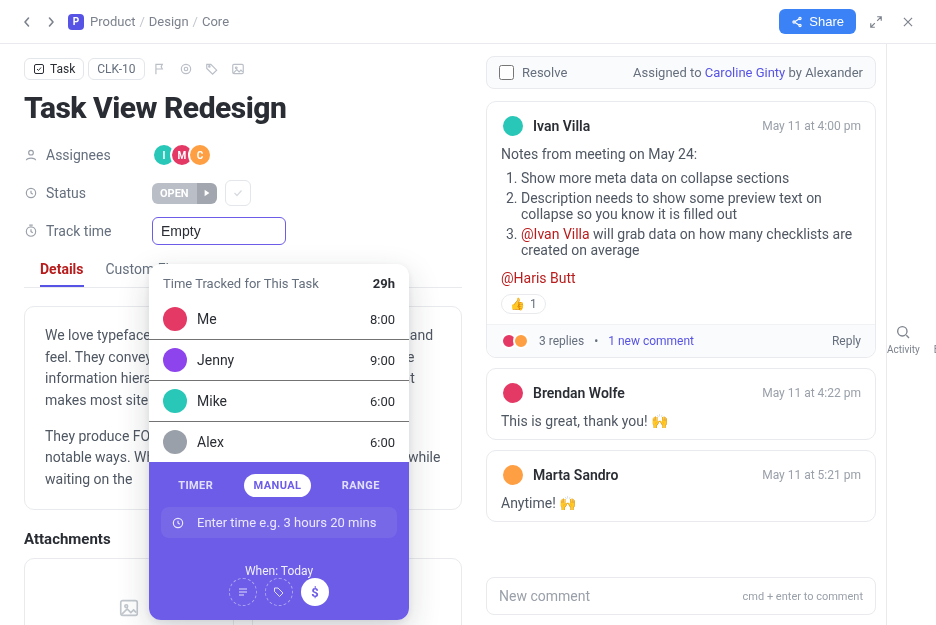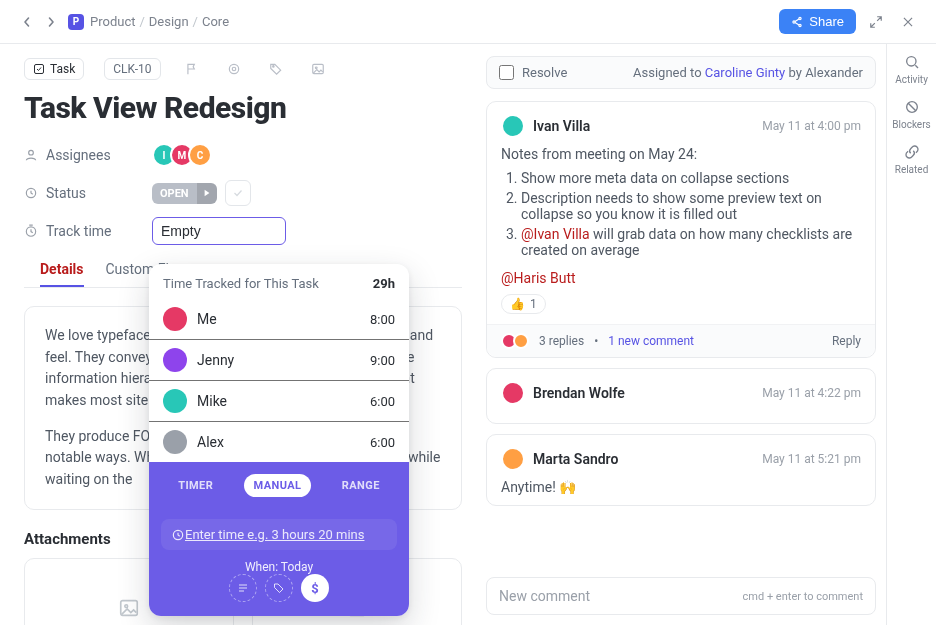--- a/index.html
+++ b/index.html
@@ -41,26 +41,26 @@
     color:#7c828d; margin-left:8px; cursor:pointer;}
   
   .layout { display:flex; height:calc(100% - 44px); }
   .main { flex:1; min-width:0; padding:14px 24px 0 24px; overflow:hidden; position:relative;}
   .activity-col {
     width: 400px; padding: 12px 10px 0 0;
     display:flex; flex-direction:column; min-height:0;
   }
   .rail {
     width: 50px; border-left:1px solid #e8eaed; padding-top:10px;
-    display:flex; flex-direction:column; align-items:center; gap:14px;
+    display:flex; flex-direction:row; align-items:center; gap:14px;
   }
   .rail-item { display:flex; flex-direction:column; align-items:center; gap:4px;
     color:#7c828d; font-size:10px; cursor:pointer;}
   
-  .pills-row { display:flex; align-items:center; gap:20px; margin-bottom:10px;}
+  .pills-row { display:flex; align-items:center; gap:4px; margin-bottom:10px;}
   .pill {
     display:flex; align-items:center; gap:5px; font-size:12px; color:#2a2e34;
     border:1px solid #e3e6ea; border-radius:6px; padding:3px 8px; background:#fff;
   }
   .pill.id { color:#656f7d;}
   .icon-ghost { width:22px;height:22px; color:#b9bec7; display:flex;align-items:center;justify-content:center;}
   h1.title { font-size:30px; font-weight:800; letter-spacing:-.5px; margin:4px 0 14px;}
   .field-row { display:flex; align-items:center; height:32px; margin-bottom:6px;}
   .field-label { width:128px; display:flex; align-items:center; gap:8px; color:#656f7d; font-size:14px;}
   .field-label svg { color:#9aa0a9;}
@@ -113,27 +113,27 @@
     padding:12px 14px 8px 14px; font-size:13px;}
   .tt-head .ttl { color:#656f7d;}
   .tt-head .tot { font-weight:700;color:#2a2e34;}
   .tt-row { display:flex; align-items:center; padding:8px 14px; gap:10px;}
   .tt-row + .tt-row { border-top:1px solid #737373;}
   .tt-row .nm { flex:1; font-size:14px; color:#2a2e34;}
   .tt-row .tm { font-size:13px; color:#2a2e34;}
   .tt-row .avatar { width:24px;height:24px;border:none;}
   .tt-foot { background:#6c5ce7; color:#fff; padding:12px 12px 14px 12px;}
   .seg { display:flex; justify-content:space-around; align-items:center; gap:6px;
-    font-size:11px; font-weight:700; letter-spacing:.4px; margin-bottom:22px;}
+    font-size:11px; font-weight:700; letter-spacing:.4px; margin-bottom:10px;}
   .seg span { opacity:.8; padding:5px 10px; border-radius:12px; cursor:pointer;}
   .seg span.on { background:#fff; color:#6c5ce7; opacity:1;}
   .tt-input2 {
-    display:flex; align-items:center; gap:0;
+    display:flex; align-items:center; gap:12px;
     background:rgba(255,255,255,.08); border-radius:8px; padding:8px 10px;
-    color:rgba(255,255,255,.85); font-size:13px; margin-bottom:10px;text-decoration:underline;
+    color:rgba(255,255,255,.85); font-size:13px; margin-bottom:26px;
   }
   .tt-when { display:flex; align-items:center; justify-content:space-between;flex-direction:column;}
   .tt-when .lbl { font-size:12px; color:rgba(255,255,255,.9);}
   .tt-circ { width:28px;height:28px;border-radius:50%;display:flex;align-items:center;justify-content:center;
     border:1px dashed rgba(255,255,255,.45); color:rgba(255,255,255,.8); font-size:13px;}
   .tt-circ.solid { border:none; background:#fff; color:#6c5ce7; font-weight:700;}
   .tt-when .grp{display:flex;gap:8px;}
   
   .resolve-bar {
     display:flex; align-items:center; justify-content:space-between;
@@ -446,20 +446,21 @@
           <span class="reply">Reply</span>
         </div>
       </div>
 
       <div class="comment-card">
         <div class="c-head">
           <span class="avatar" style="background:#e53965"></span>
           <span class="who">Brendan Wolfe</span>
           <span class="when">May 11 at 4:22 pm</span>
         </div>
+        <div class="c-body">This is great, thank you! 🙌</div>
       </div>
 
       <div class="comment-card">
         <div class="c-head">
           <span class="avatar" style="background:#ff9f43"></span>
           <span class="who">Marta Sandro</span>
           <span class="when">May 11 at 5:21 pm</span>
         </div>
         <div class="c-body">Anytime! 🙌</div>
       </div>

